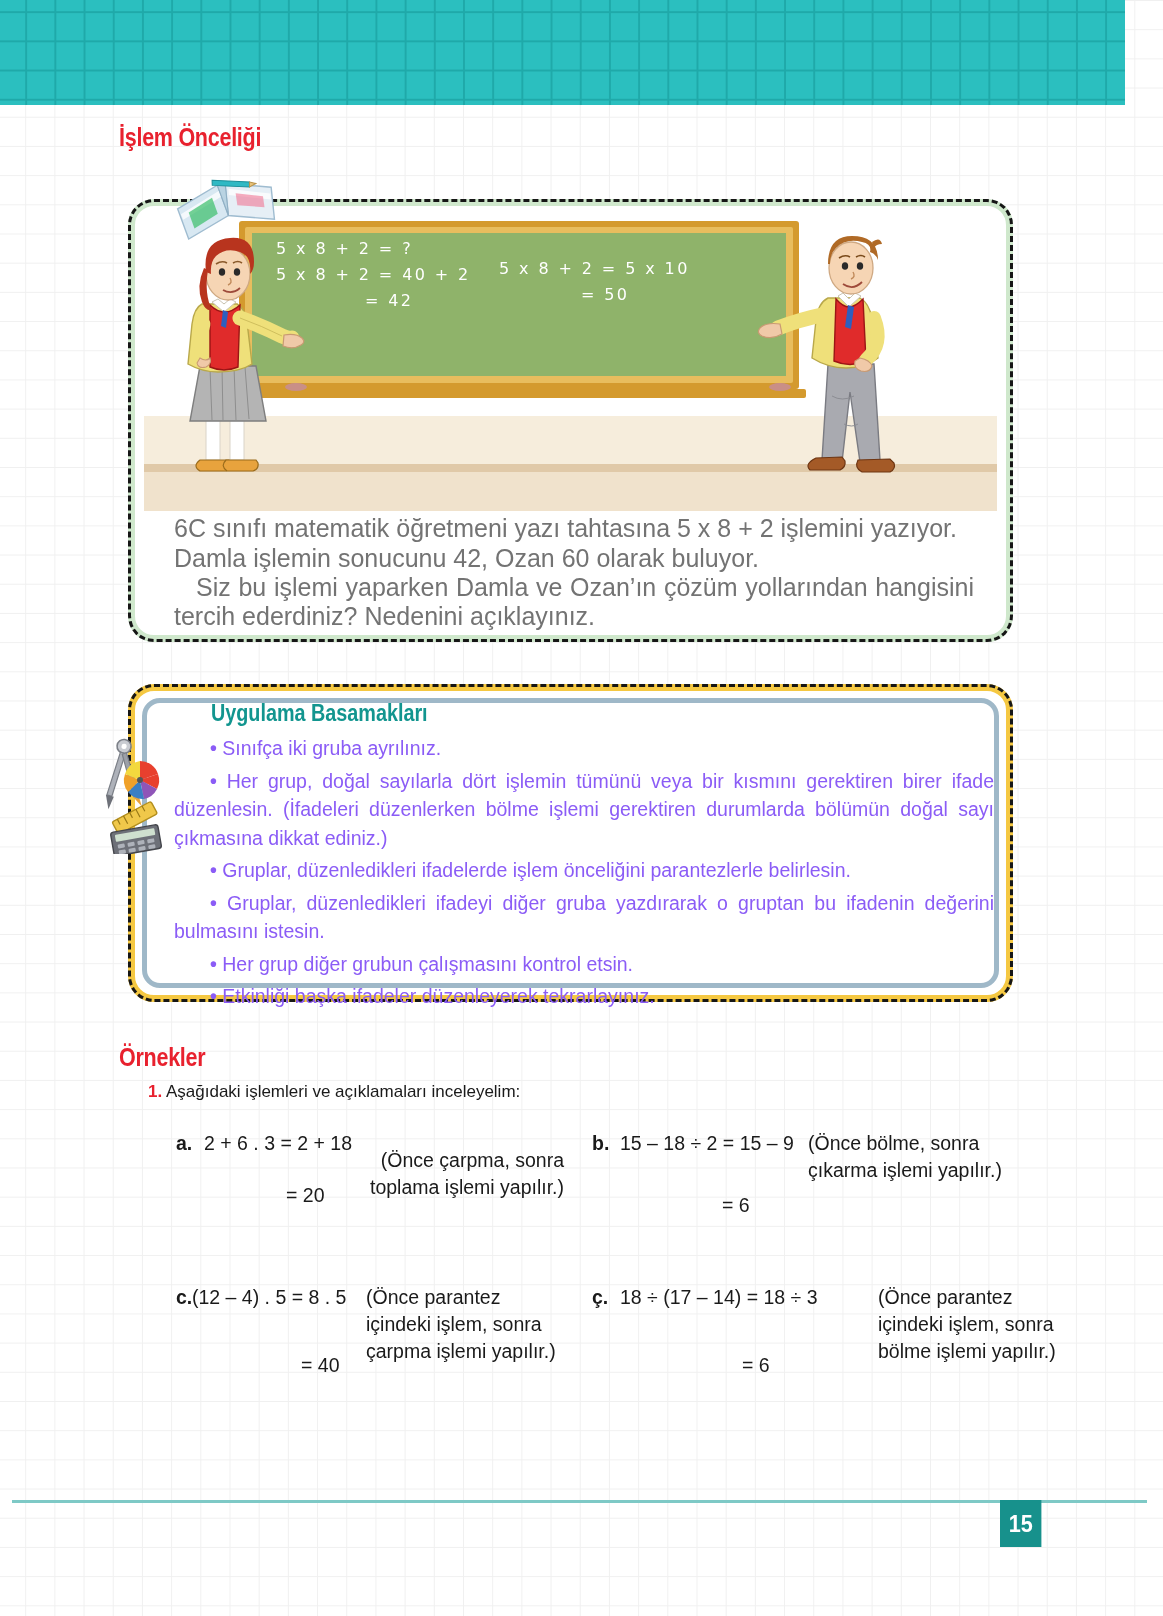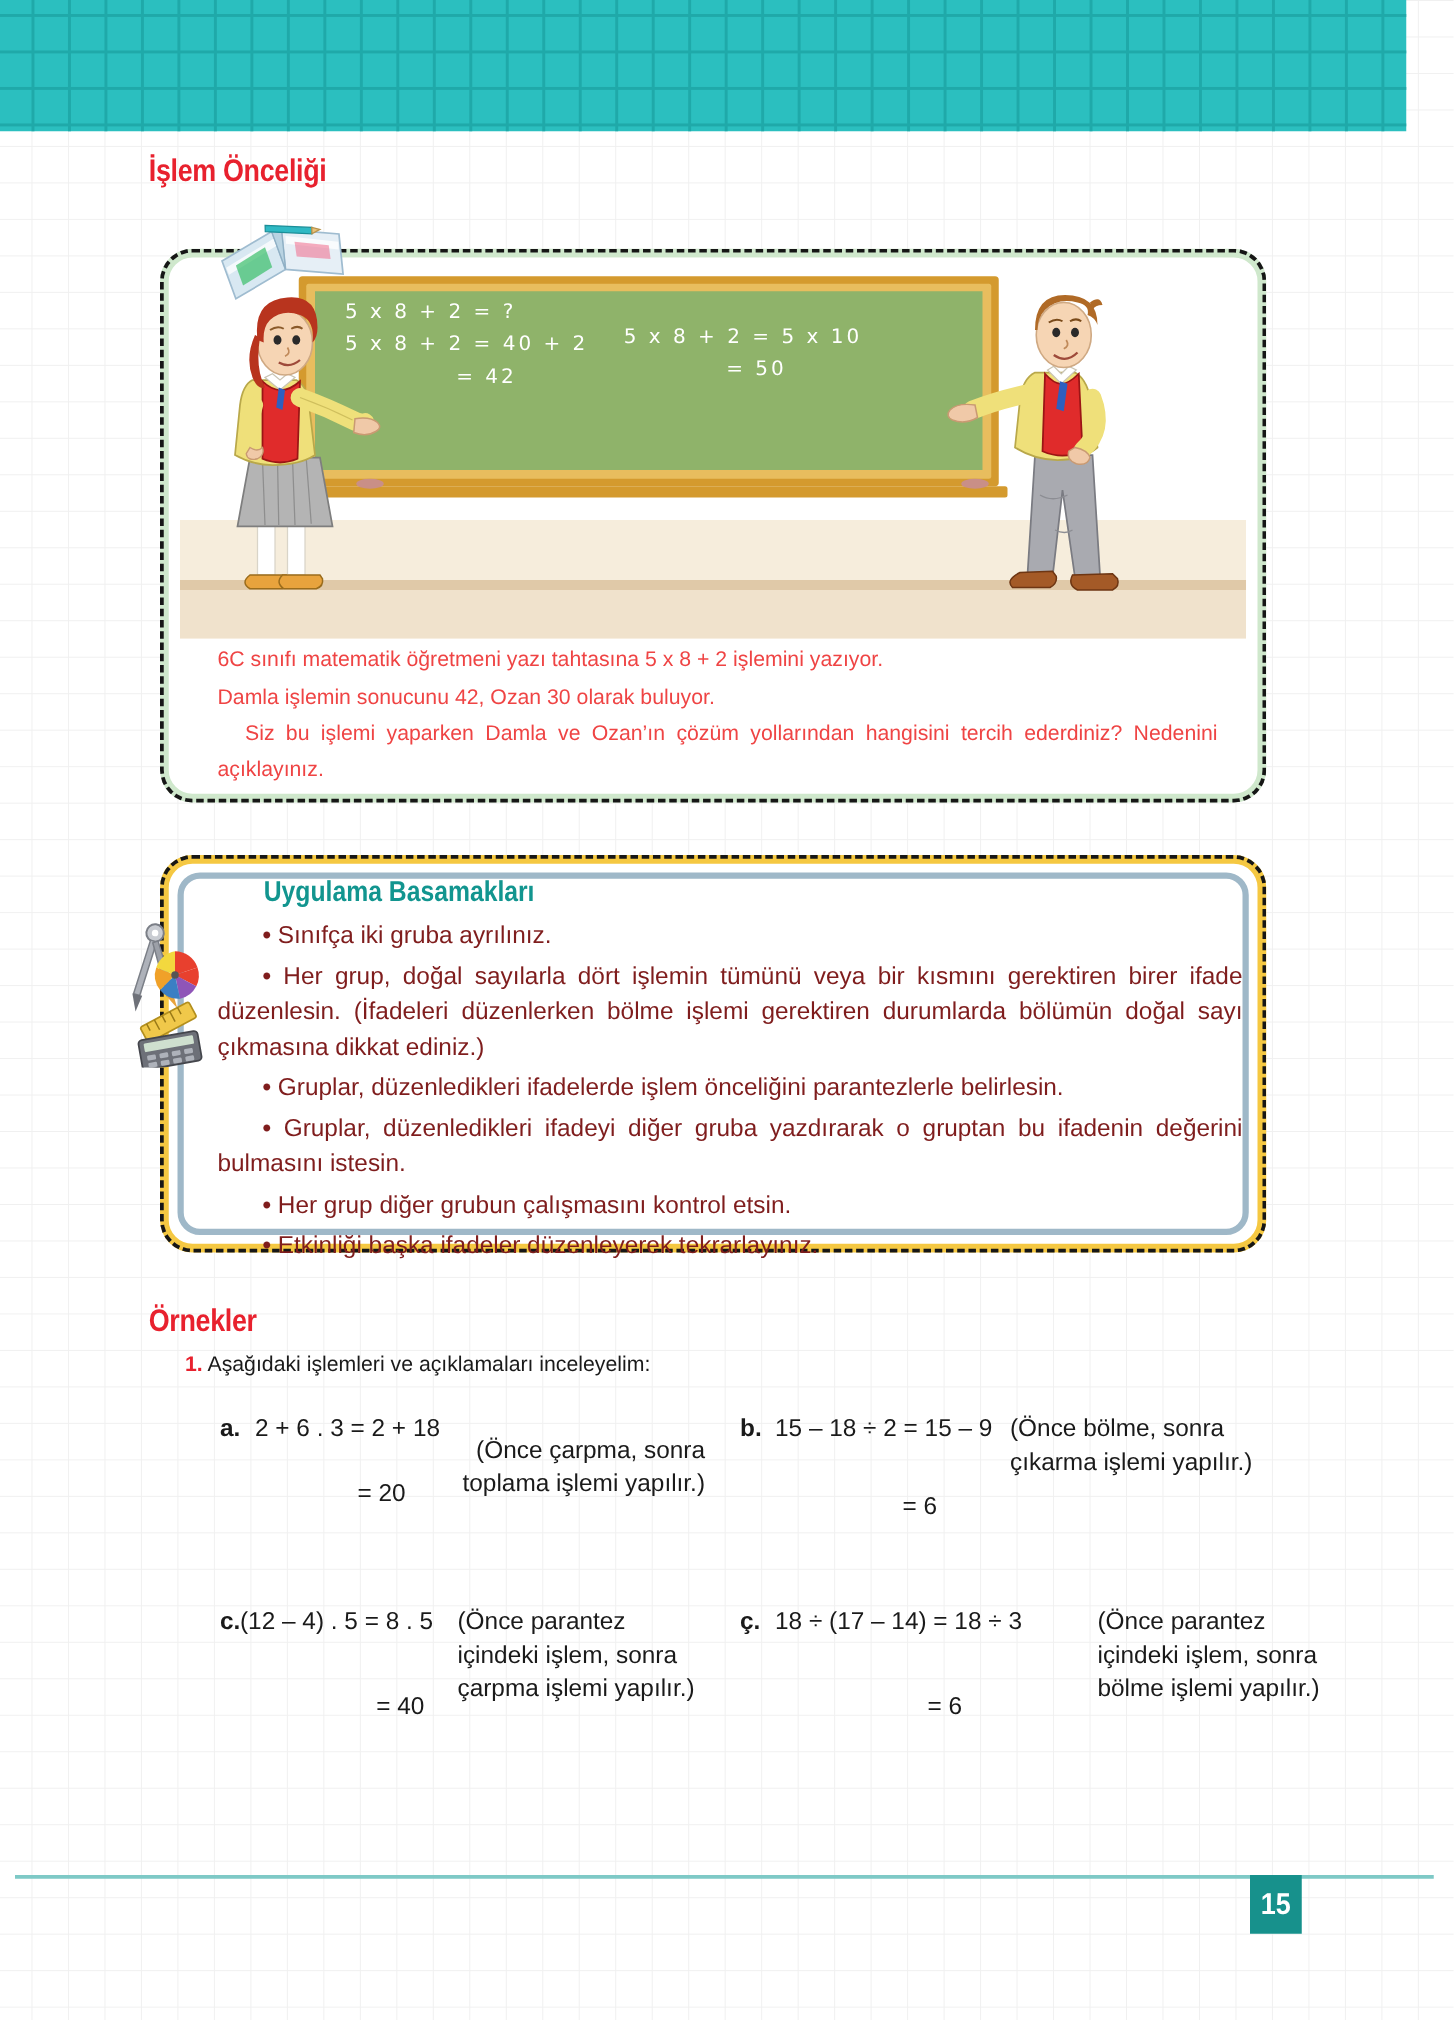--- a/index.html
+++ b/index.html
@@ -96,23 +96,23 @@
     width: 853px; height: 305px;
     overflow: hidden;
     border-radius: 20px 20px 0 0;
   }
 
   
   #etkinlik-text {
     position: absolute;
     left: 174px; top: 514px;
     width: 800px;
-    font-size: 17px;
+    font-size: 25px;
     line-height: 28.5px;
-    color: #ef4444;
+    color: #737373;
   }
   #etkinlik-text p { margin-bottom: 1px; }
   #etkinlik-text p.indent { text-indent: 22px; text-align: justify; }
 
   
   #box-uygulama {
     position: absolute;
     left: 128px; top: 684px;
     width: 885px; height: 318px;
     border: 7px solid #f5c842;
@@ -155,21 +155,21 @@
     white-space: nowrap;
     z-index: 6;
   }
 
   #uygulama-list {
     position: absolute;
     left: 174px; top: 734px;
     width: 820px;
     font-size: 19.5px;
     line-height: 28.5px;
-    color: #7f1d1d;
+    color: #8b5cf6;
   }
   #uygulama-list li {
     list-style: none;
     text-indent: 36px;
     text-align: justify;
     margin-bottom: 4px;
   }
   #uygulama-list li::before {
     content: "\2022  ";
     font-weight: bold;
@@ -387,21 +387,21 @@
         <path d="M48 8 L56 8 L52 40 Z" fill="#b9d3e2" stroke="#8fafc4" stroke-width="1"></path>
 
         <path d="M44 2 L80 12 L79 17 L43 7 Z" fill="#2fb9c4" stroke="#1b8e98" stroke-width="1"></path>
         <path d="M80 12 L86 15 L79 17 Z" fill="#e8c27a" stroke="#b8924a" stroke-width="1"></path>
       </g>
     </svg>
   </div>
 
   <div id="etkinlik-text">
     <p>6C sınıfı matematik öğretmeni yazı tahtasına 5 x 8 + 2 işlemini yazıyor.</p>
-    <p>Damla işlemin sonucunu 42, Ozan 30 olarak buluyor.</p>
+    <p>Damla işlemin sonucunu 42, Ozan 60 olarak buluyor.</p>
     <p class="indent">Siz bu işlemi yaparken Damla ve Ozan’ın çözüm yollarından hangisini tercih ederdiniz? Nedenini açıklayınız.</p>
   </div>
 
   <div id="box-uygulama"></div>
 
   <div id="tools-icon">
     <svg width="78" height="118" viewBox="0 0 78 118" xmlns="http://www.w3.org/2000/svg">
 
       <g transform="rotate(6 39 50)">
         <circle cx="22" cy="12" r="7" fill="#c9ccd2" stroke="#7b7f87" stroke-width="1.6"></circle>

